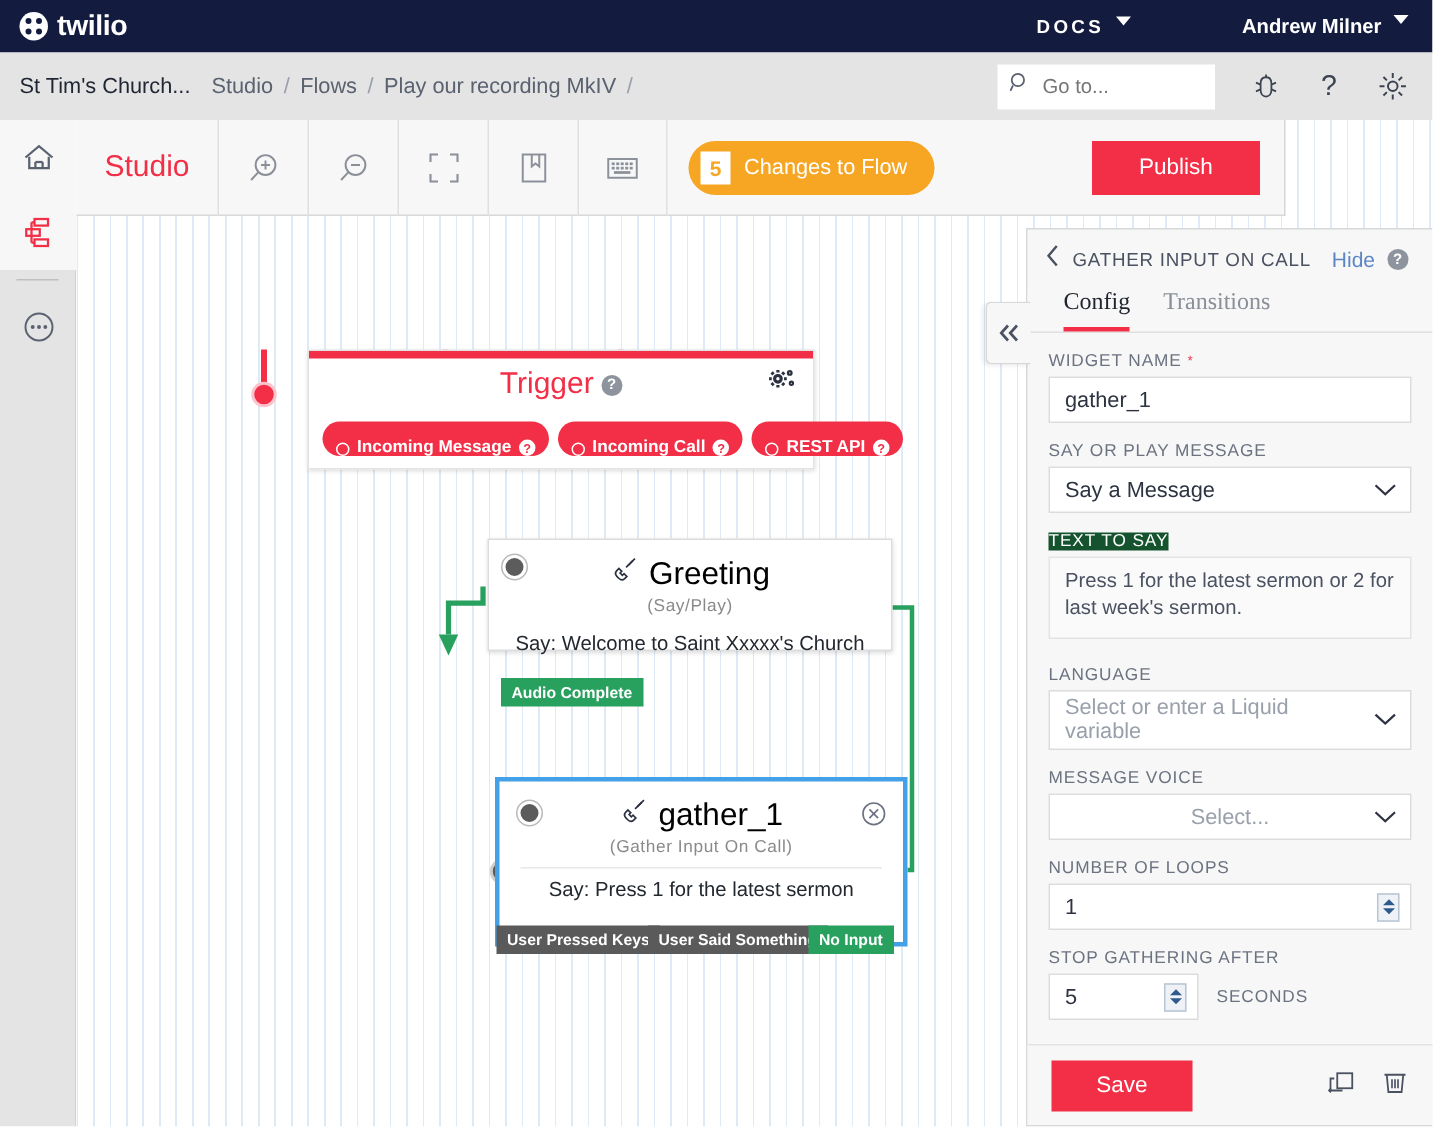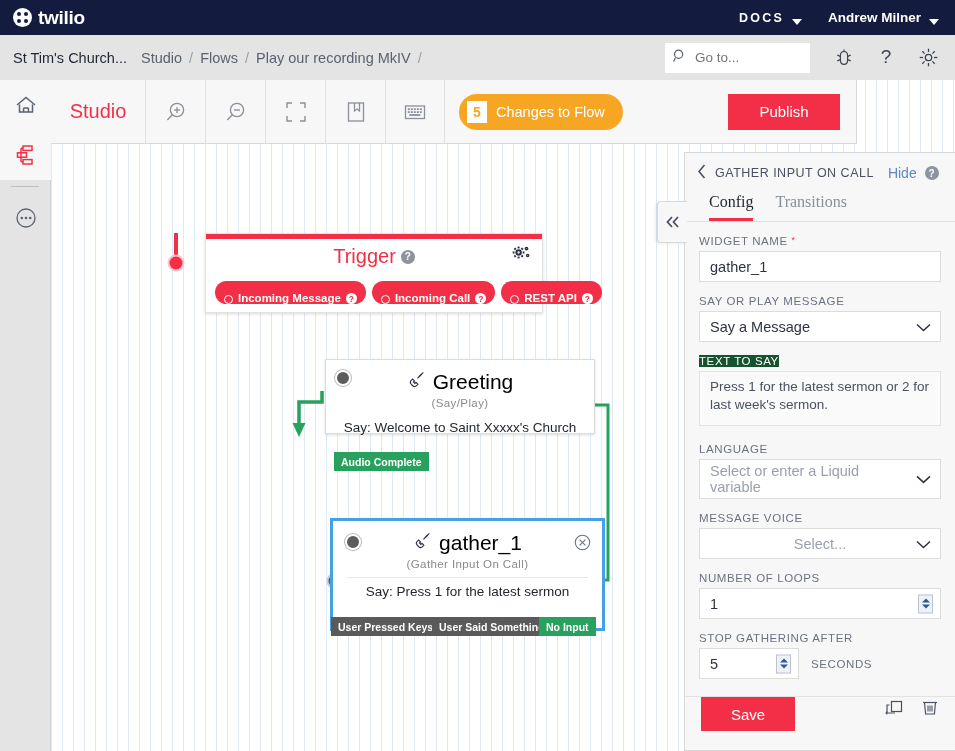--- a/index.html
+++ b/index.html
@@ -19,21 +19,21 @@
   }
   .brand { display:flex; align-items:center; margin-left:13px; }
   .brand-logo { width:19px; height:19px; border-radius:50%; background:#fff; position:relative; }
   .brand-logo i { position:absolute; width:4px; height:4px; border-radius:50%; background:#131c3f; }
   .brand-logo i:nth-child(1){ left:4px; top:4px; }
   .brand-logo i:nth-child(2){ left:11px; top:4px; }
   .brand-logo i:nth-child(3){ left:4px; top:11px; }
   .brand-logo i:nth-child(4){ left:11px; top:11px; }
   .brand-name { font-size:19px; font-weight:bold; margin-left:6px; letter-spacing:-0.3px; }
   .topnav-right { margin-left:auto; display:flex; align-items:center; gap:26px; margin-right:16px; }
-  .nav-item { display:flex; align-items:flex-end; gap:8px; font-size:13.5px; cursor:pointer; }
+  .nav-item { display:flex; align-items:flex-start; gap:8px; font-size:13.5px; cursor:pointer;margin-left:48px; }
   .nav-docs { letter-spacing:2.2px; font-weight:bold; font-size:12.5px; }
   .nav-user { font-weight:bold; font-size:13.5px; }
   .caret { width:0;height:0;border-left:5px solid transparent;border-right:5px solid transparent;border-top:6px solid #fff; }
 
   
   .crumbbar {
     position:absolute; left:0; top:35px; width:955px; height:45px;
     background:#e4e4e4; display:flex; align-items:center;
   }
   .crumb-account { font-size:14.5px; color:#1f2533; margin-left:13px; font-weight:normal; }
@@ -182,21 +182,21 @@
     top:50%; transform:translateY(-50%); display:flex; flex-direction:column;
     align-items:center; justify-content:center; gap:2px; cursor:pointer;
   }
   .spin b { width:0;height:0;border-left:4px solid transparent;border-right:4px solid transparent; }
   .spin b.up { border-bottom:4px solid #2f5b8c; }
   .spin b.dn { border-top:4px solid #2f5b8c; }
   .row { display:flex; align-items:center; gap:12px; }
   .seconds { font-size:11.5px; color:#6b7280; letter-spacing:0.6px; }
   .panel-foot {
     position:absolute; left:0; bottom:0; width:271px; height:54px; background:#f7f7f7;
-    border-top:1px solid #e3e3e3; display:flex; padding:0 16px;
+    border-top:1px solid #e3e3e3; display:flex; align-items:center; padding:0 16px;
   }
   .save-btn { width:94px; height:34px; background:#f22f46; color:#fff; display:flex; align-items:center; justify-content:center; font-size:15px; cursor:pointer; }
   .foot-icons { margin-left:auto; display:flex; gap:16px; }
   .foot-icons span { cursor:pointer; }
 </style>
 </head>
 <body>
 
 <div id="app">
 

